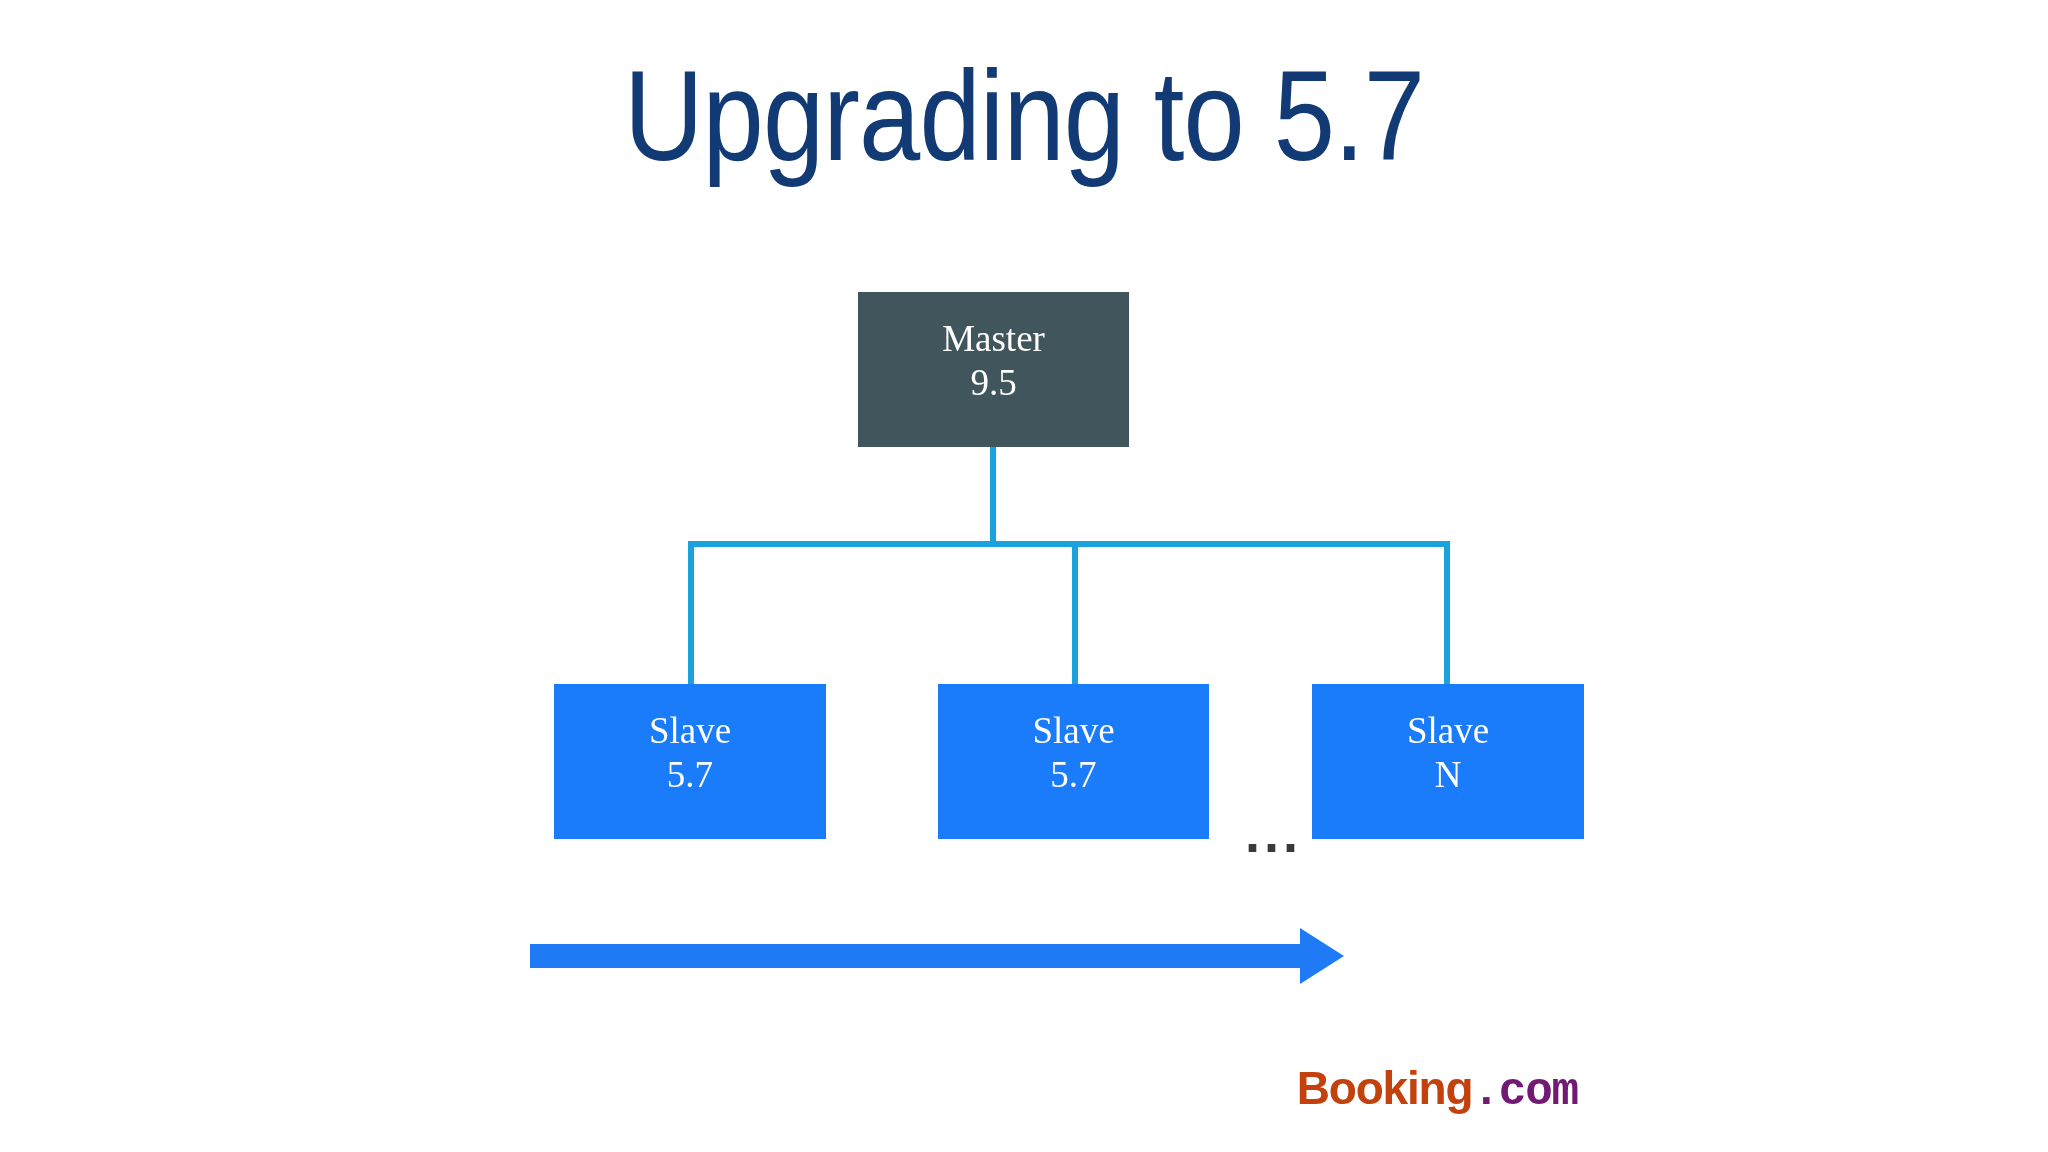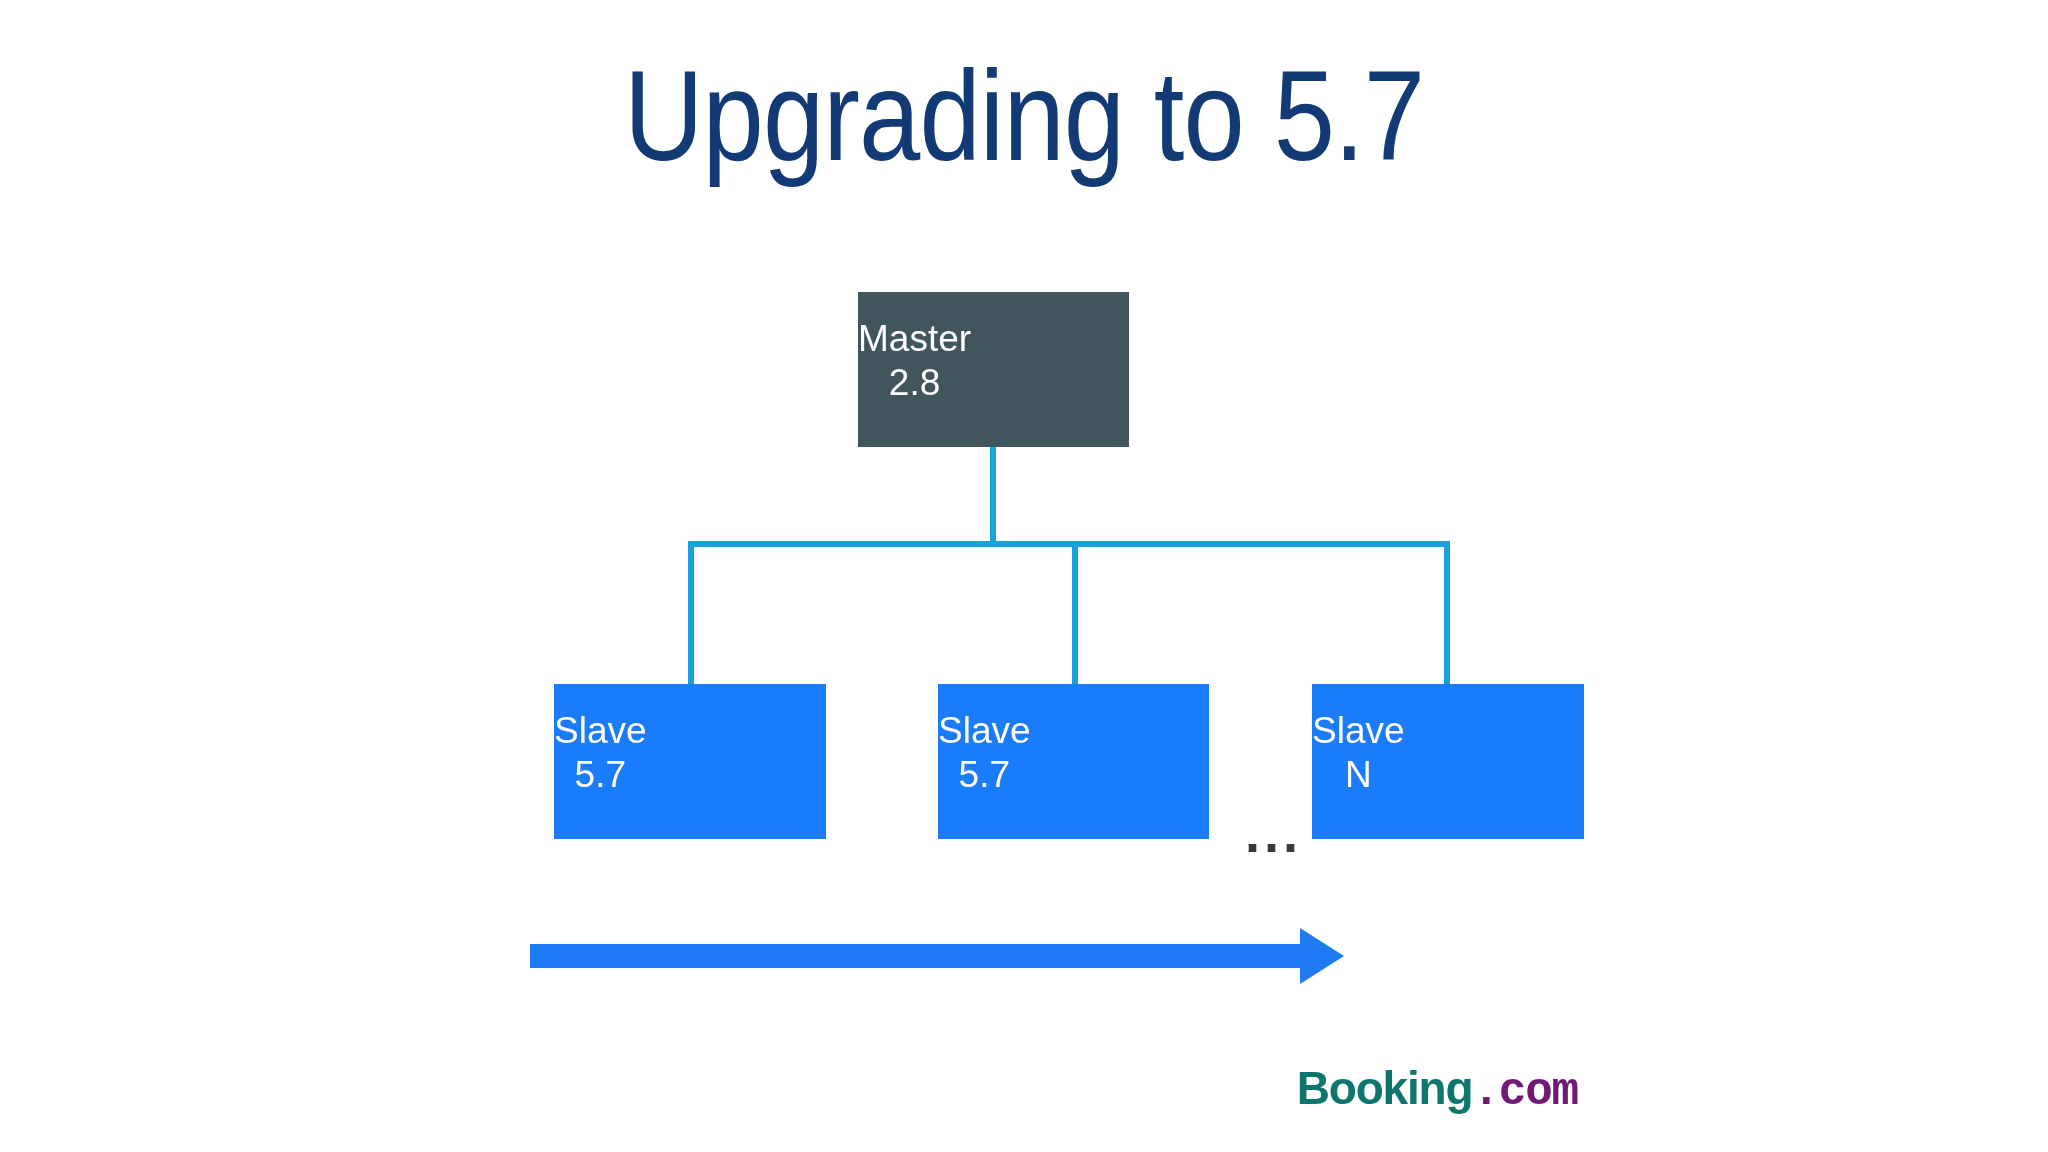--- a/index.html
+++ b/index.html
@@ -41,24 +41,24 @@
     transform: scaleX(0.86);
     transform-origin: 50% 0;
     white-space: nowrap;
   }
 
   
   .node {
     position: absolute;
     display: flex;
     flex-direction: column;
-    align-items: flex-start;
+    align-items: center;
     justify-content: center;
     color: #ffffff;
-    font-family: Liberation Sans, sans-serif;
+    font-family: Liberation Serif, serif;
     font-size: 37px;
     line-height: 1.18;
     font-weight: 400;
     box-sizing: border-box;
     text-align: center;
   }
   .node .node-line { display: block; }
 
   #node-master {
     left: 858px;
@@ -134,40 +134,40 @@
   #brand-logo {
     position: absolute;
     right: 66px;
     bottom: 34px;
     font-family: "Liberation Sans", sans-serif;
     font-size: 46px;
     font-weight: 700;
     letter-spacing: -1.2px;
     white-space: nowrap;
   }
-  #brand-name { color: #0f766e; }
+  #brand-name { color: #c2410c; }
   #brand-tld  { color: #701a75; font-family: Liberation Mono, monospace; }
 </style>
 </head>
 <body>
 
 <div id="slide">
 
   <div id="slide-title">Upgrading to 5.7</div>
 
   <div class="conn" id="conn-master-stem"></div>
   <div class="conn" id="conn-bus"></div>
   <div class="conn" id="conn-drop-1"></div>
   <div class="conn" id="conn-drop-2"></div>
   <div class="conn" id="conn-drop-3"></div>
 
   <div class="node" id="node-master">
     <div class="node-stack">
       <span class="node-line">Master</span>
-      <span class="node-line">2.8</span>
+      <span class="node-line">9.5</span>
     </div>
   </div>
 
   <div class="node" id="node-slave-1">
     <div class="node-stack">
       <span class="node-line">Slave</span>
       <span class="node-line">5.7</span>
     </div>
   </div>
 

